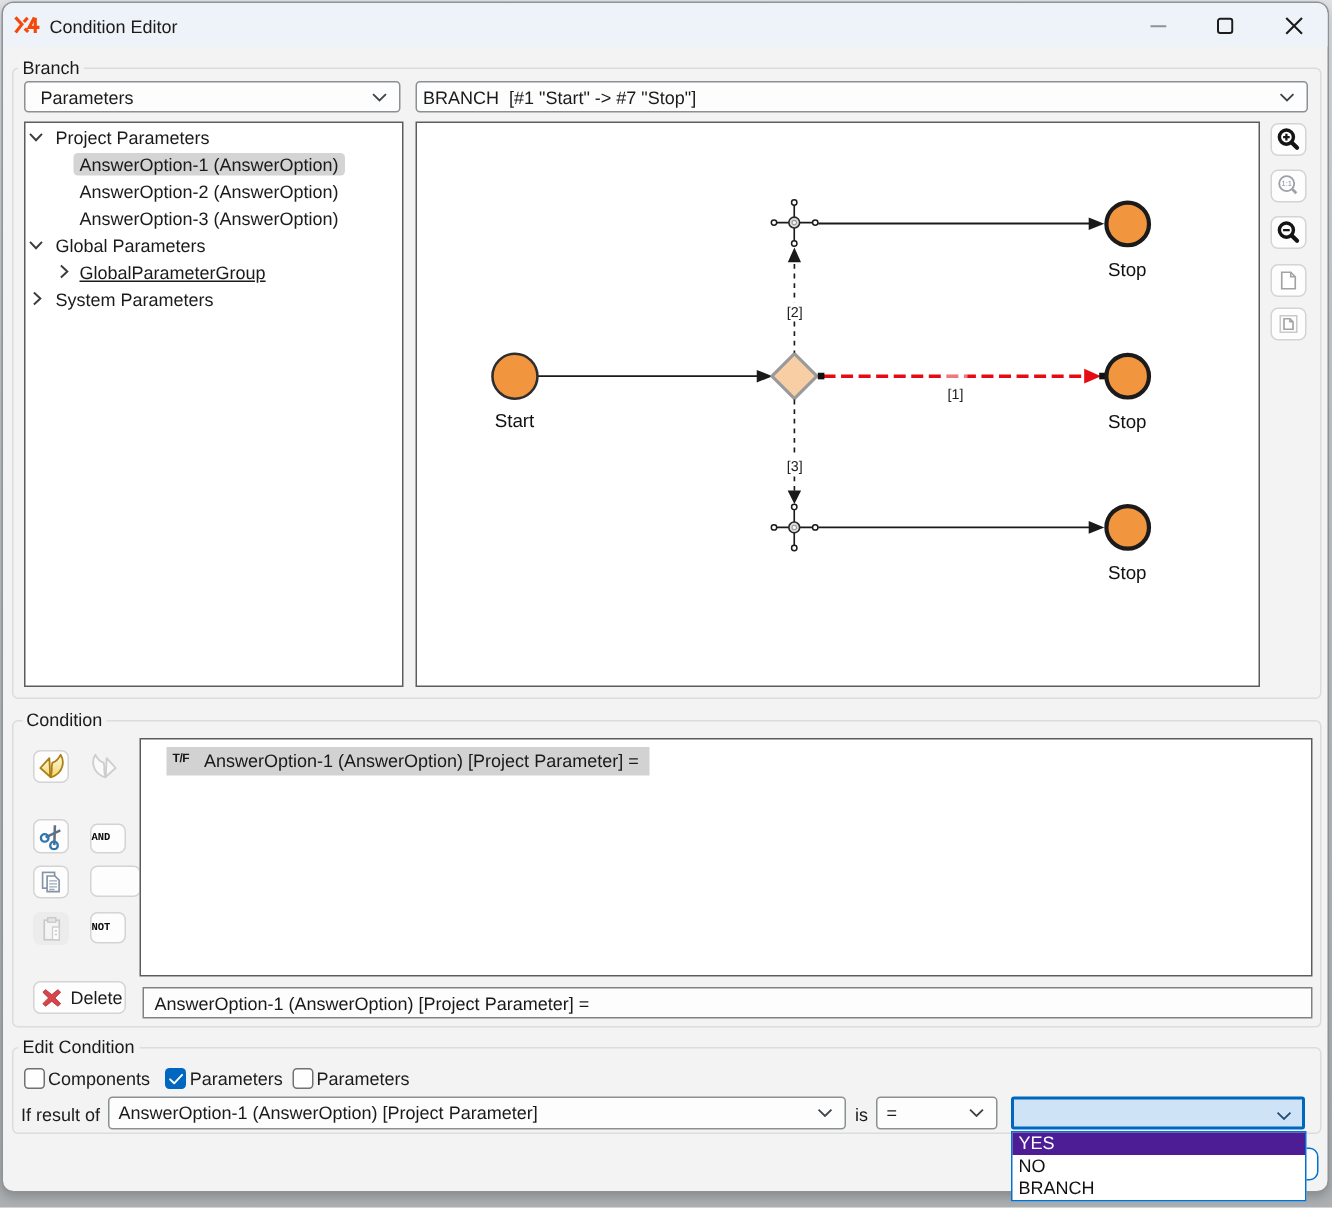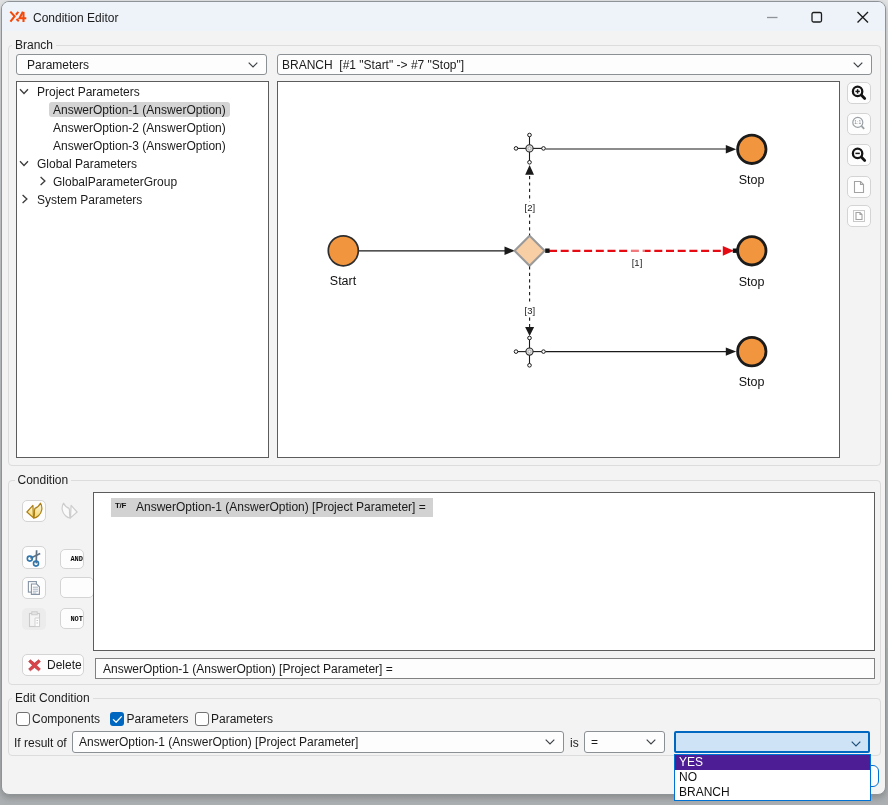--- a/index.html
+++ b/index.html
@@ -8,21 +8,21 @@
   #win{left:1px;top:1px;width:883px;height:792px;background:#f3f3f3;border:1px solid #8e9398;border-radius:8px;box-shadow:0 3px 7px rgba(0,0,0,0.22);}
   #titlebar{left:2px;top:2px;width:883px;height:29px;background:#eef3f9;border-radius:7px 7px 0 0;}
   #title{left:33px;top:11px;font-size:12px;color:#1b1b1b;}
   .grouplbl{font-size:12px;color:#1b1b1b;background:#f3f3f3;padding:0 3px;line-height:12px;}
   .groupbox{border:1px solid #dcdcdc;border-radius:4px;}
   .combo{background:#fdfdfd;border:1px solid #8b9095;border-radius:3px;font-size:12px;color:#1b1b1b;}
   .combo .txt{position:absolute;top:50%;transform:translateY(-50%);white-space:nowrap;}
   .panel{background:#fff;border:1px solid #5c5c5c;}
   .lbl{font-size:12px;color:#1b1b1b;white-space:nowrap;}
   .btn{background:#fdfdfd;border:1px solid #d4d4d4;border-radius:5px;box-sizing:border-box;}
-  .opbtn{font-family:"Liberation Mono",monospace;font-weight:bold;font-size:7px;color:#0a0a0a;text-align:right;letter-spacing:0;}
+  .opbtn{font-family:"Liberation Mono",monospace;font-weight:bold;font-size:7px;color:#0a0a0a;text-align:left;letter-spacing:0;}
   .treerow{position:absolute;font-size:12px;color:#1b1b1b;white-space:nowrap;}
   .cb{position:absolute;width:12px;height:12px;border:1px solid #717171;border-radius:3px;background:#fefefe;}
 </style>
 </head>
 <body>
 <div class="abs" id="win"></div>
 <div class="abs" id="titlebar"></div>
 
 <svg class="abs" id="logo" style="left:9px;top:9px" width="20" height="15" viewBox="0 0 20 15">
   <g stroke="#f4490b" stroke-width="2.1" fill="none">
@@ -68,21 +68,21 @@
   <div class="treerow" style="left:53px;top:103px;">AnswerOption-1 (AnswerOption)</div>
   <div class="treerow" style="left:53px;top:121px;">AnswerOption-2 (AnswerOption)</div>
   <div class="treerow" style="left:53px;top:139px;text-align:center;">AnswerOption-3 (AnswerOption)</div>
   <svg class="abs" style="left:19px;top:159px" width="10" height="9" viewBox="0 0 10 9">
       <path d="M1 2.2 L5 6.5 L9 2.2" stroke="#3c3c3c" stroke-width="1.3" fill="none"></path>
     </svg>
   <div class="treerow" style="left:37px;top:157px;">Global Parameters</div>
   <svg class="abs" style="left:38px;top:176px" width="9" height="10" viewBox="0 0 9 10">
       <path d="M2.6 1 L6.9 5 L2.6 9" stroke="#3c3c3c" stroke-width="1.3" fill="none"></path>
     </svg>
-  <div class="treerow" style="left:53px;top:175px;">GlobalParameterGroup</div>
+  <div class="treerow" style="left:53px;top:175px;text-decoration:underline;">GlobalParameterGroup</div>
   <svg class="abs" style="left:20px;top:194px" width="9" height="10" viewBox="0 0 9 10">
       <path d="M2.6 1 L6.9 5 L2.6 9" stroke="#3c3c3c" stroke-width="1.3" fill="none"></path>
     </svg>
   <div class="treerow" style="left:37px;top:193px;">System Parameters</div>
 </div>
 
 <div class="abs panel" style="left:277px;top:81px;width:561px;height:375px;"></div>
 <svg class="abs" id="diagram" style="left:278px;top:82px" width="561" height="375" viewBox="278 82 561 375" font-family="&quot;Liberation Sans&quot;,sans-serif">
 
   <line x1="358" y1="250.8" x2="506" y2="250.8" stroke="#1a1a1a" stroke-width="1.2"></line>

